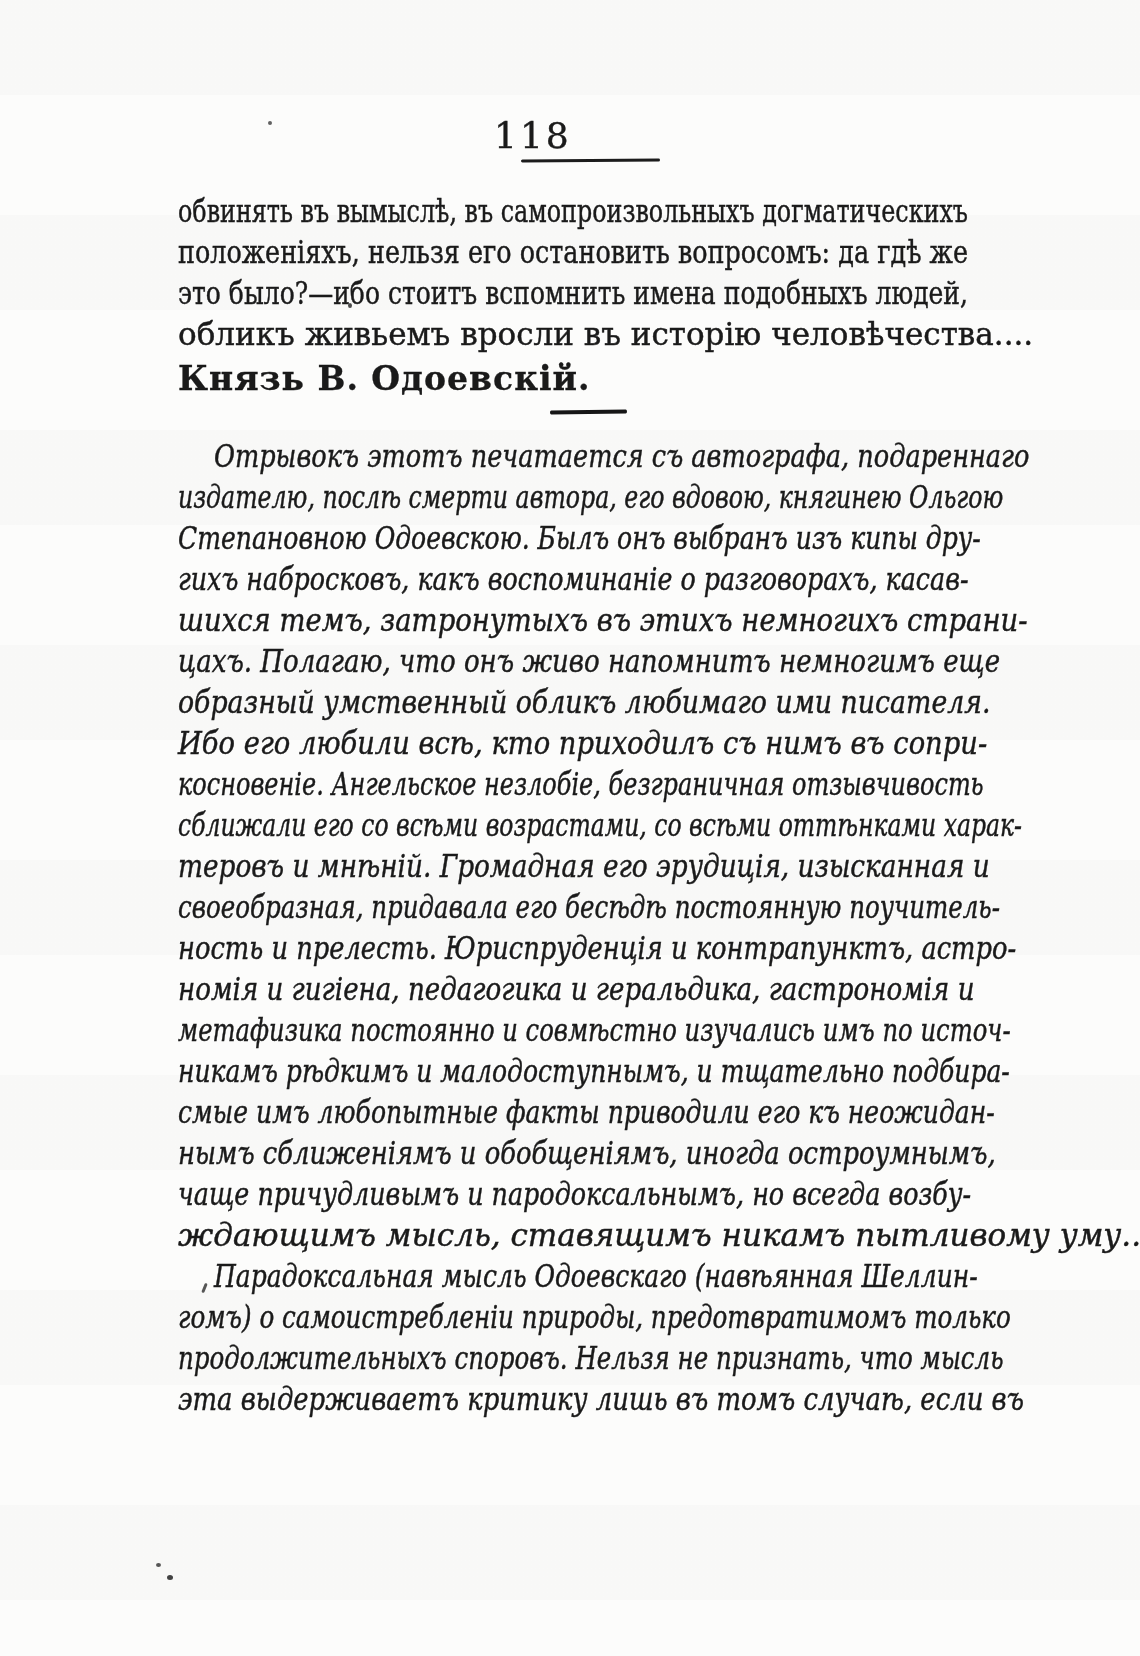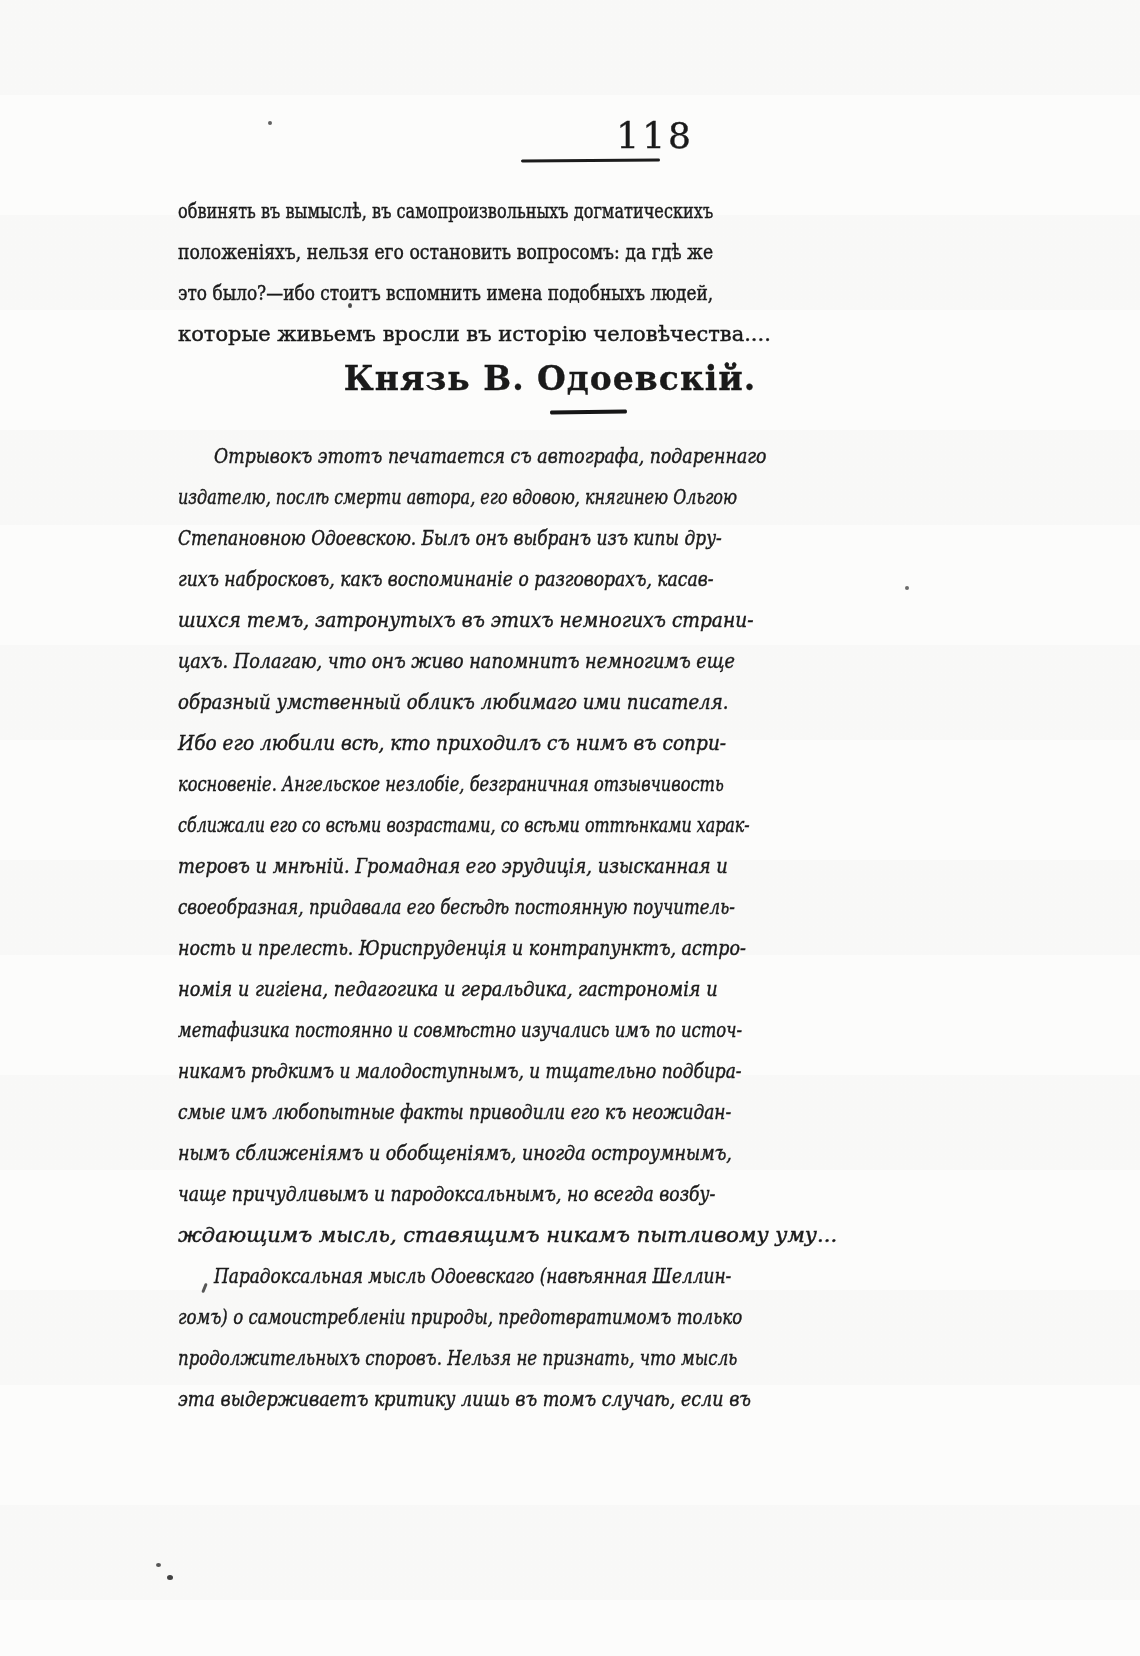--- a/index.html
+++ b/index.html
@@ -19,21 +19,21 @@
     font-family: "DejaVu Serif", "Liberation Serif", serif;
     color: #1a1a1a;
   }
 
   
   .pagenum {
     position: absolute;
     top: 116px;
     left: 494px;
     width: 200px;
-    text-align: right;
+    text-align: left;
     font-size: 36px;
     line-height: 40px;
     font-weight: 500;
     letter-spacing: 3px;
     -webkit-text-stroke: 0.4px #1b1b1b;
   }
   .pagenum-rule {
     position: absolute;
     top: 159px;
     left: 521px;
@@ -54,36 +54,36 @@
   .bodytext {
     position: absolute;
     top: 436px;
     left: 178px;
     width: 790px;
     font-style: italic;
   }
   .line {
     height: 41px;
     line-height: 41px;
-    font-size: 21px;
+    font-size: 31px;
     white-space: nowrap;
     -webkit-text-stroke: 0.45px #1b1b1b;
     box-sizing: border-box;
   }
   .line .t {
     display: inline-block;
     transform-origin: 0 50%;
   }
   .line.indent { padding-left: 36px; }
 
   .signature-row {
     height: 46px;
     line-height: 46px;
     margin-top: 1px;
-    text-align: center;
+    text-align: left;
     padding-right: 46px;
     font-size: 33px;
     font-weight: 700;
     letter-spacing: 1px;
     -webkit-text-stroke: 0.3px #111;
   }
   .separator {
     width: 77px;
     height: 4px;
     background: #161616;
@@ -108,21 +108,21 @@
 </head>
 <body>
 
 <div class="pagenum">118</div>
 <div class="pagenum-rule"></div>
 
 <section class="epigraph">
   <div class="line j"><span class="t" style="transform: scaleX(0.768284);">обвинять въ вымыслѣ, въ самопроизвольныхъ догматическихъ</span></div>
   <div class="line j"><span class="t" style="transform: scaleX(0.820193);">положеніяхъ, нельзя его остановить вопросомъ: да гдѣ же</span></div>
   <div class="line j"><span class="t" style="transform: scaleX(0.806869);">это было?—ибо стоитъ вспомнить имена подобныхъ людей,</span></div>
-  <div class="line end"><span class="t">которые живьемъ вросли въ исторію человѣчества....</span></div>
+  <div class="line end"><span class="t">обликъ живьемъ вросли въ исторію человѣчества....</span></div>
   <div class="signature-row">Князь В. Одоевскій.</div>
   <div class="separator"></div>
 </section>
 
 <section class="bodytext">
   <div class="line j indent"><span class="t" style="transform: scaleX(0.825439);">Отрывокъ этотъ печатается съ автографа, подареннаго</span></div>
   <div class="line j"><span class="t" style="transform: scaleX(0.762238);">издателю, послѣ смерти автора, его вдовою, княгинею Ольгою</span></div>
   <div class="line j"><span class="t" style="transform: scaleX(0.808288);">Степановною Одоевскою. Былъ онъ выбранъ изъ кипы дру-</span></div>
   <div class="line j"><span class="t" style="transform: scaleX(0.817369);">гихъ набросковъ, какъ воспоминаніе о разговорахъ, касав-</span></div>
   <div class="line j"><span class="t" style="transform: scaleX(0.885728);">шихся темъ, затронутыхъ въ этихъ немногихъ страни-</span></div>

